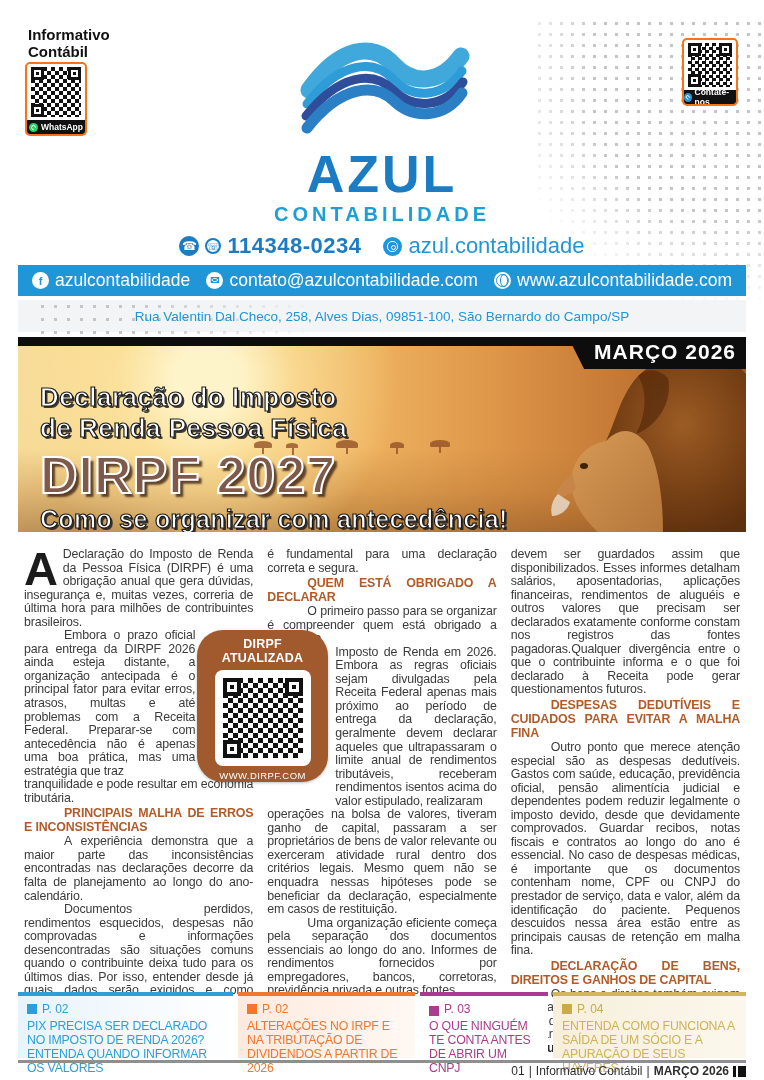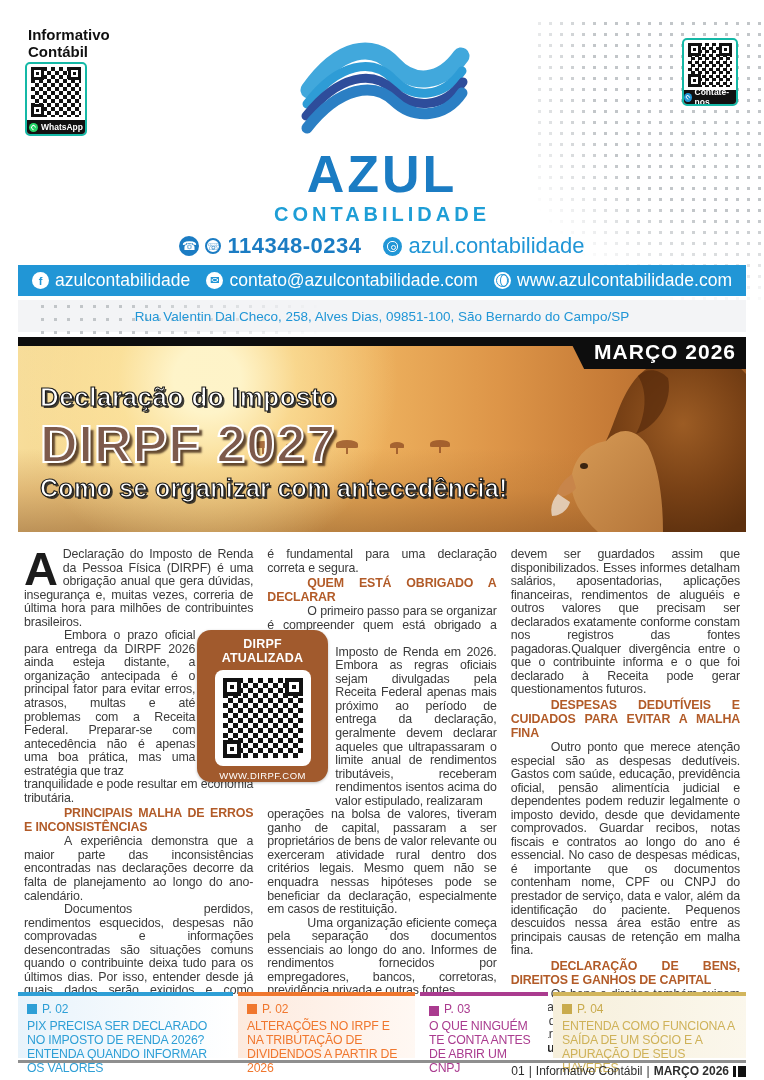--- a/index.html
+++ b/index.html
@@ -22,21 +22,21 @@
   }
   .dots-addr {
     left:18px; top:0; width:300px; height:34px;
     background-size: 13px 13px;
     -webkit-mask-image: linear-gradient(to right, #000 30%, transparent 95%);
             mask-image: linear-gradient(to right, #000 30%, transparent 95%);
   }
   
   .header { position:relative; height:335px; }
   .info-label { position:absolute; left:28px; top:26px; font-size:15px; font-weight:bold; color:#111; line-height:1.15; }
-  .qr-card { position:absolute; background:#fff; border:2px solid #14b8a6; border-radius:5px; overflow:hidden; }
+  .qr-card { position:absolute; background:#fff; border:2px solid #f97316; border-radius:5px; overflow:hidden; }
   .qr-card .qr-label { background:#111; color:#fff; font-size:8.5px; font-weight:bold;
     display:flex; align-items:center; justify-content:center; gap:3px; height:14px; }
   .qr-left  { left:25px; top:62px; width:62px; }
   .qr-right { right:26px; top:38px; width:56px; }
   .qr-fake { position:relative; margin:3px auto; background:
       conic-gradient(#111 25%, #fff 0 50%, #111 0 75%, #fff 0); background-size:8px 8px; }
   .qr-left  .qr-fake { width:50px; height:50px; }
   .qr-right .qr-fake { width:44px; height:44px; background-size:7px 7px; }
   .finder { position:absolute; width:13px; height:13px; border:3px solid #111; background:#fff; }
   .finder::after { content:""; position:absolute; inset:2px; background:#111; }
@@ -98,21 +98,21 @@
   .col p { text-indent:40px; }
   .col p.noindent { text-indent:0; }
   .col p.cont { text-indent:0; }
   .narrow-r { margin-right:58px; }
   .narrow-l { margin-left:68px; }
   .a-head { color:#b25b28; font-weight:bold; text-indent:40px; line-height:14px; margin:1px 0; }
   .dropcap { float:left; font-size:47px; line-height:38px; font-weight:bold; color:#1c1c1c; padding:2px 5px 0 0; }
   .cont-tag { font-weight:bold; color:#2a2a2a; white-space:nowrap; }
   
   .promo-qr { position:absolute; left:197px; top:630px; width:131px; height:152px; z-index:6;
-    background:#a15a2d; border-radius:14px; padding:7px 8px 6px; text-align:center;
+    background:#a15a2d; border-radius:26px; padding:7px 8px 6px; text-align:center;
     box-shadow:0 1px 3px rgba(0,0,0,.25); }
   .promo-title { color:#fff; font-weight:bold; font-size:12.5px; letter-spacing:.2px; }
   .promo-qr-box { position:relative; width:96px; height:96px; margin:5px auto 4px; background:#fff; border-radius:8px; padding:8px; }
   .promo-qr-box .qr-fake { width:80px; height:80px; margin:0; background-size:10px 10px; }
   .promo-qr-box .finder { width:18px; height:18px; border-width:4px; }
   .promo-qr-box .finder::after { inset:3px; }
   .promo-url { color:#fff; font-size:9.5px; letter-spacing:.4px; }
   
   .teasers { position:absolute; left:18px; right:18px; top:992px; display:flex; gap:5px; height:66px; }
   .teaser { padding:6px 9px 6px; border-top:4px solid #000; }
@@ -249,20 +249,21 @@
         <path d="M150 30 C 190 -10, 265 0, 270 60 L 270 186 L 120 186 C 95 150, 100 120, 118 95 C 128 75, 132 50, 150 30 Z" fill="url(#mane)"></path>
         <path d="M118 95 C 100 98, 88 110, 84 128 C 80 148, 92 170, 110 186 L 175 186 C 175 150, 170 120, 160 100 C 148 82, 132 80, 118 95 Z" fill="url(#face)"></path>
         <path d="M84 128 C 78 132, 70 140, 68 150 C 76 152, 84 148, 88 142 Z" fill="#c8854a"></path>
         <ellipse cx="96" cy="120" rx="4" ry="3" fill="#3a2410"></ellipse>
         <path d="M70 148 C 64 154, 62 162, 64 170 C 72 170, 80 164, 82 156 Z" fill="#e8d8c8" opacity=".85"></path>
         <path d="M150 30 C 160 45, 158 70, 148 88 C 170 80, 185 55, 180 32 C 170 22, 158 22, 150 30 Z" fill="#55290b" opacity=".7"></path>
       </svg>
       <div class="hero-text">
         <div class="hero-kicker">
           <div>Declaração do Imposto</div>
+          <div>de Renda Pessoa Física</div>
         </div>
         <div class="hero-title">DIRPF 2027</div>
         <div class="hero-sub">Como se organizar com antecedência!</div>
       </div>
     </div>
   </div>
 
   <div class="article">
     <div class="col">
       <p class="noindent"><span class="dropcap">A</span><span>Declaração do Imposto de Renda da Pessoa Física (DIRPF) é uma obrigação anual que gera dúvidas, insegurança e, muitas vezes, correria de última hora para milhões de contribuintes brasileiros.</span></p>

